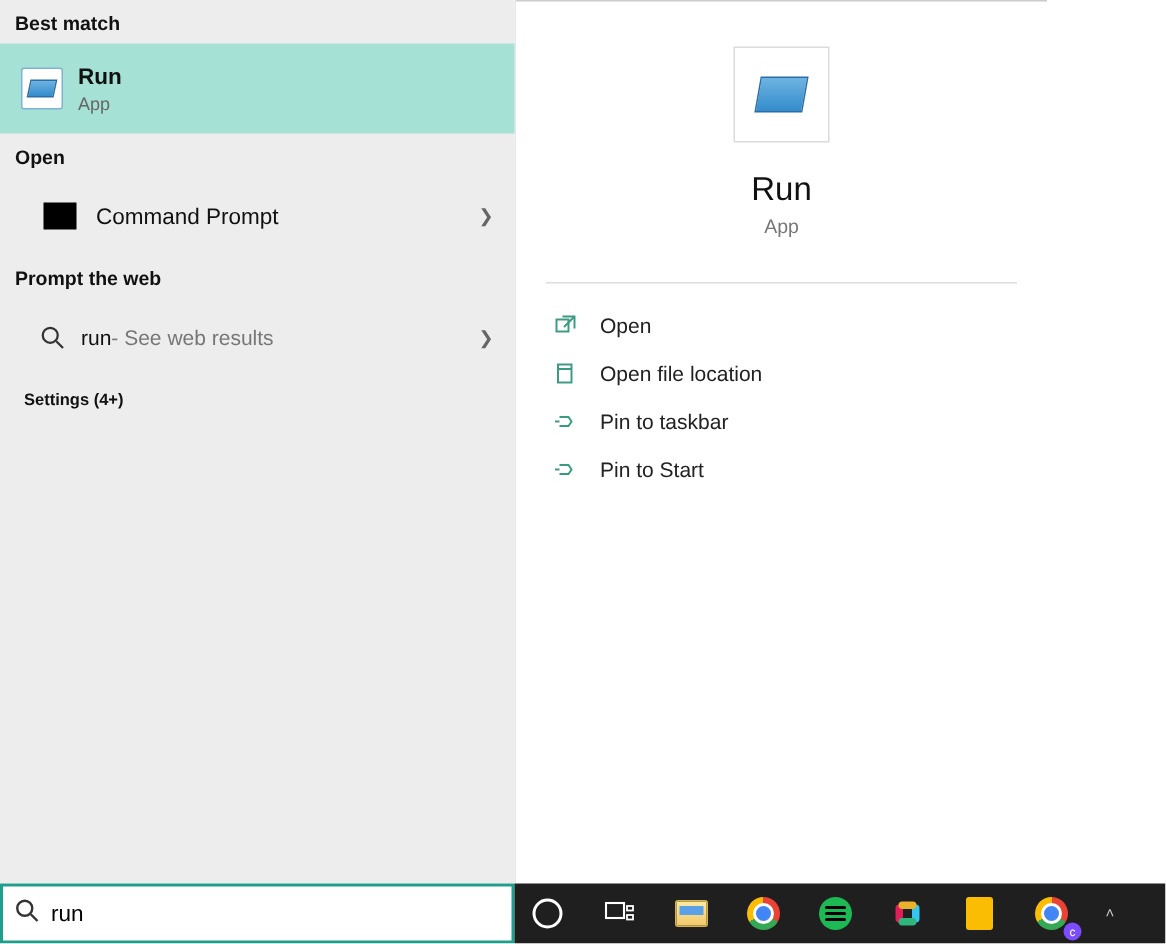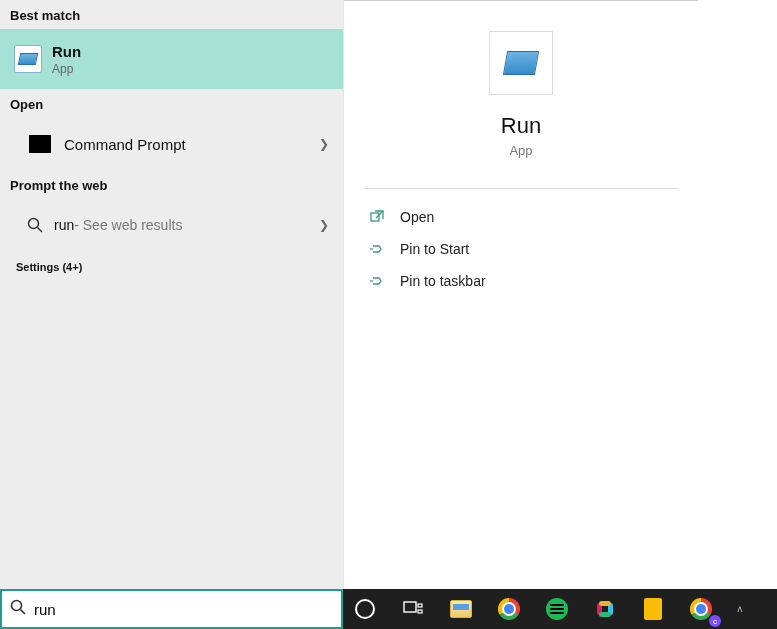--- a/index.html
+++ b/index.html
@@ -120,34 +120,43 @@
               <rect x="1" y="3" width="8" height="8"></rect>
               <path d="M5 1h8v8"></path>
               <path d="M13 1 6 8"></path>
             </svg>
         </span>
         <span>Open</span>
       </div>
       <div class="action">
         <span class="a-icon">
           <svg width="14" height="14" viewBox="0 0 14 14" fill="none" stroke="#3a9a82" stroke-width="1.3">
+              <rect x="2" y="1" width="9" height="12"></rect>
+              <path d="M2 4h9"></path>
+            </svg>
+        </span>
+        <span>Open file location</span>
+      </div>
+      <div class="action">
+        <span class="a-icon">
+          <svg width="14" height="14" viewBox="0 0 14 14" fill="none" stroke="#3a9a82" stroke-width="1.3">
               <path d="M3 4h6l2 3-2 3H3"></path>
               <line x1="3" y1="7" x2="0" y2="7"></line>
             </svg>
         </span>
-        <span>Pin to Start</span>
+        <span>Pin to taskbar</span>
       </div>
       <div class="action">
         <span class="a-icon">
           <svg width="14" height="14" viewBox="0 0 14 14" fill="none" stroke="#3a9a82" stroke-width="1.3">
               <path d="M3 4h6l2 3-2 3H3"></path>
               <line x1="3" y1="7" x2="0" y2="7"></line>
             </svg>
         </span>
-        <span>Pin to taskbar</span>
+        <span>Pin to Start</span>
       </div>
     </div>
   </div>
 </div>
 
 <div class="taskbar">
   <div class="search-box">
     <span class="s-icon">
       <svg width="16" height="16" viewBox="0 0 16 16">
           <circle cx="6.5" cy="6.5" r="5" fill="none" stroke="#333" stroke-width="1.6"></circle>

